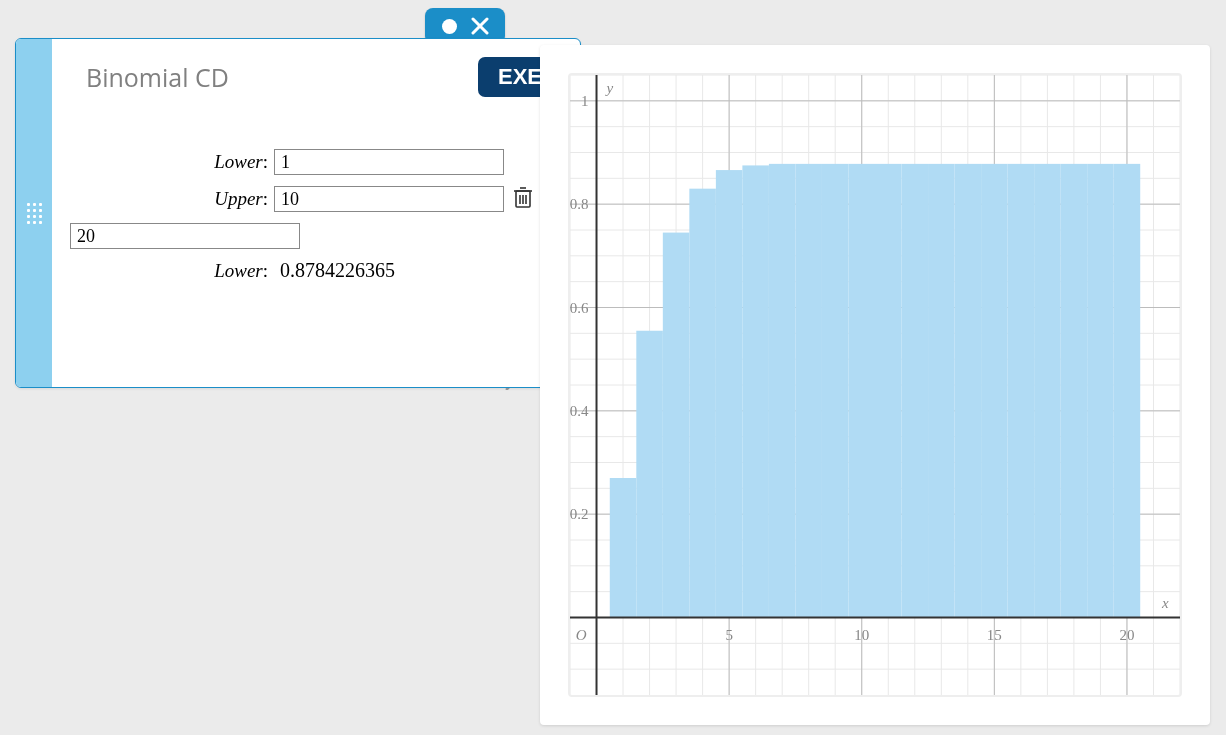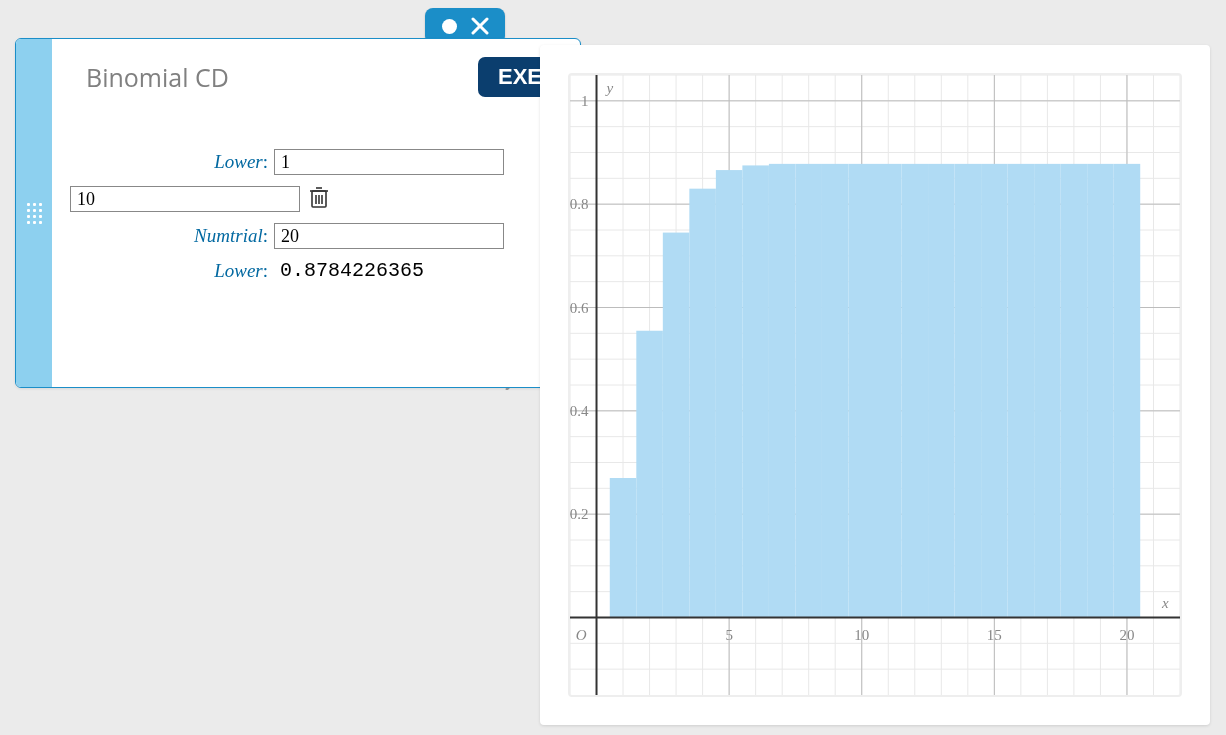--- a/index.html
+++ b/index.html
@@ -78,37 +78,36 @@
   .row {
     display: flex;
     align-items: center;
     margin-bottom: 10px;
   }
   .row .label {
     width: 198px;
     text-align: right;
     font-style: italic;
     font-size: 19px;
-    color: #0369a1;
+    color: #000000;
     margin-right: 6px;
   }
   .row .label::after { content: ":"; font-style: normal; }
   .row input {
     width: 230px;
     height: 26px;
     border: 1px solid #888;
     font-size: 18px;
     padding: 1px 6px;
     font-family: Georgia, serif;
     background: #fff;
   }
   .row .readout {
     font-size: 20px;
     padding-left: 6px;
-    font-family: Liberation Mono, monospace;
   }
   .row .trash {
     margin-left: 8px;
     cursor: pointer;
   }
 
   
   .panel-chip {
     position: absolute;
     left: 425px;
@@ -210,34 +209,34 @@
       <div class="panel-title">Binomial CD</div>
       <div class="exe-btn">EXE</div>
     </div>
 
     <div class="fields">
       <div class="row">
         <div class="label">Lower</div>
         <input value="1" style="">
       </div>
       <div class="row">
+        <div class="label">Upper</div>
         <input value="10" style="">
         <div class="trash">
           <svg width="22" height="24" viewBox="0 0 22 24">
             <rect x="4" y="6" width="14" height="16" rx="1" fill="none" stroke="#333" stroke-width="1.6"></rect>
             <line x1="2" y1="6" x2="20" y2="6" stroke="#333" stroke-width="1.6"></line>
             <line x1="8" y1="3" x2="14" y2="3" stroke="#333" stroke-width="1.6"></line>
             <line x1="8" y1="10" x2="8" y2="19" stroke="#333" stroke-width="1.6"></line>
             <line x1="11" y1="10" x2="11" y2="19" stroke="#333" stroke-width="1.6"></line>
             <line x1="14" y1="10" x2="14" y2="19" stroke="#333" stroke-width="1.6"></line>
           </svg>
         </div>
       </div>
       <div class="row">
-        <div class="label">Numtrial</div>
         <input value="20" style="">
       </div>
       <div class="row">
         <div class="label">Lower</div>
         <div class="readout">0.8784226365</div>
       </div>
     </div>
   </div>
 </div>
 

